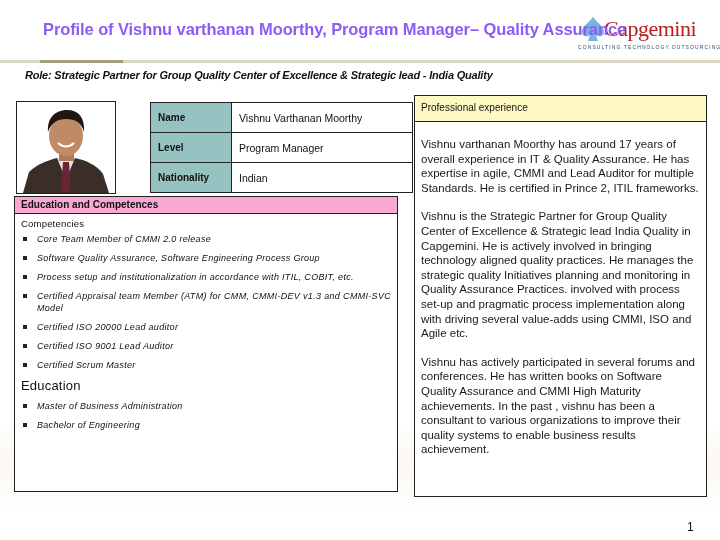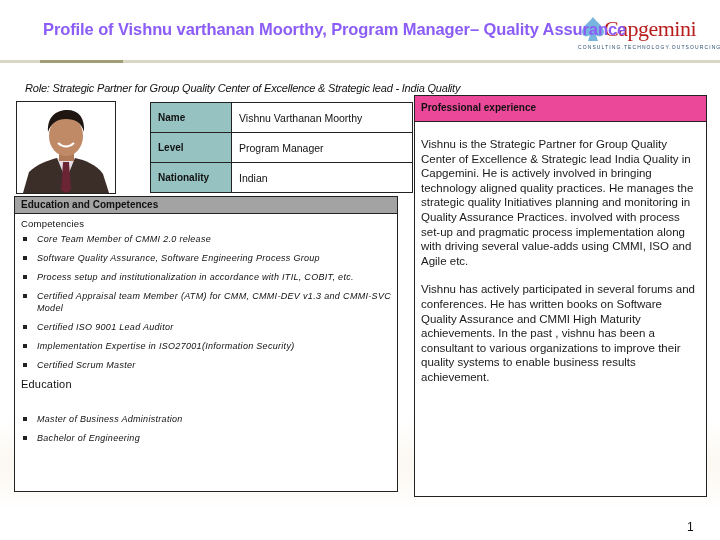--- a/index.html
+++ b/index.html
@@ -30,59 +30,59 @@
     position:absolute; left:0px; top:30px; font-size:5px; color:#2a4f70;
     letter-spacing:1.1px; white-space:nowrap;
   }
   .rule {
     position:absolute; left:0; top:60px; width:720px; height:3px; background:#d9d6c6;
   }
   .rule-accent {
     position:absolute; left:40px; top:60px; width:83px; height:3px; background:#a19e78;
   }
   .role {
-    position:absolute; left:25px; top:69px; font-size:11px; font-weight:normal;
-    font-style:italic; color:#111; white-space:nowrap; letter-spacing:-0.2px;margin-top:13px;
+    position:absolute; left:25px; top:69px; font-size:11px; font-weight:bold;
+    font-style:italic; color:#111; white-space:nowrap; letter-spacing:-0.2px;
   }
   .photo {
     position:absolute; left:16px; top:101px; width:98px; height:91px;
     border:1px solid #222; background:#fff; overflow:hidden;
   }
   .info-table {
     position:absolute; left:127px; top:102px; width:263px; height:87px;
     border-collapse:collapse; font-size:10.5px;margin-left:23px;
   }
   .info-table td { border:1px solid #222; padding:0 7px; height:29px; }
   .info-table td.k { background:#97c2c2; font-weight:bold; width:66px; font-size:10px; }
   .info-table td.v { background:#fff; }
   .edu-box {
     position:absolute; left:14px; top:196px; width:382px; height:294px;
     border:1px solid #222; background:#fff;
   }
   .edu-head {
-    background:#a3a3a3; border-bottom:1px solid #222; height:16px;
+    background:#f9a8d4; border-bottom:1px solid #222; height:16px;
     font-size:10px; font-weight:bold; padding-left:6px; line-height:16px;
   }
   .edu-sub { font-size:9.5px; margin:4px 0 0 6px; height:15px; letter-spacing:0.2px; }
   .edu-list { list-style:none; margin:0; padding:0; }
   .edu-list li {
     position:relative; font-size:9px; padding-left:22px; padding-right:6px;
     line-height:12px; margin-bottom:7px; letter-spacing:0.3px; text-align:justify;font-style:italic;
   }
   .edu-list li .bullet {
     position:absolute; left:8px; top:4px; width:4px; height:4px; background:#222;
   }
-  .edu-section2 { font-size:11px; margin:1px 0 23px 6px; letter-spacing:0.2px; }
+  .edu-section2 { font-size:13px; margin:1px 0 7px 6px; letter-spacing:0.2px; }
   .exp-box {
     position:absolute; left:414px; top:95px; width:291px; height:400px;
     border:1px solid #222; background:#fff;
   }
   .exp-head {
-    background:#ec4899; border-bottom:1px solid #222; height:25px;
-    font-size:10px; font-weight:bold; padding-left:6px; line-height:24px;
+    background:#fef9c3; border-bottom:1px solid #222; height:25px;
+    font-size:10px; font-weight:normal; padding-left:6px; line-height:24px;
   }
   .exp-para {
     font-size:11.5px; line-height:14.6px; margin:15px 6px 0 6px; color:#1a1a1a;
   }
   .exp-para + .exp-para { margin-top:14px; }
   .page-num {
     position:absolute; left:687px; top:520px; font-size:12px; color:#111;
   }
   .bg-fade {
     position:absolute; left:0; top:420px; width:720px; height:90px;
@@ -150,30 +150,32 @@
 <div class="edu-box">
   <div class="edu-head">Education and Competences</div>
   <div class="edu-sub">Competencies</div>
   <ul class="edu-list">
     <li><span class="bullet"></span><span>Core Team Member  of CMMI 2.0  release</span></li>
     <li><span class="bullet"></span><span>Software Quality Assurance, Software Engineering Process Group</span></li>
     <li><span class="bullet"></span></li>
     <li><span class="bullet"></span><span>Process setup and institutionalization in accordance with ITIL, COBIT, etc.</span></li>
     <li><span class="bullet"></span><span>Certified Appraisal team Member (ATM) for CMM, CMMI-DEV v1.3 and CMMI-SVC Model</span></li>
     <li><span class="bullet"></span></li>
+    <li><span class="bullet"></span><span>Certified  ISO 20000 Lead auditor</span></li>
     <li><span class="bullet"></span><span>Certified ISO 9001 Lead Auditor</span></li>
-    <li><span class="bullet"></span><span>Implementation Expertise in ISO27001(Information Security)</span></li>
+    <li><span class="bullet"></span></li>
     <li><span class="bullet"></span><span>Certified Scrum Master</span></li>
   </ul>
   <div class="edu-section2">Education</div>
   <ul class="edu-list">
     <li><span class="bullet"></span><span>Master of Business Administration</span></li>
     <li><span class="bullet"></span><span>Bachelor of Engineering</span></li>
   </ul>
 </div>
 
 <div class="exp-box">
   <div class="exp-head">Professional experience</div>
+  <p class="exp-para">Vishnu varthanan Moorthy has around 17 years of overall experience in IT &amp; Quality Assurance. He has expertise in agile, CMMI and Lead Auditor for multiple Standards. He is certified in Prince 2, ITIL frameworks.</p>
   <p class="exp-para">Vishnu is the Strategic Partner for Group Quality Center of Excellence &amp; Strategic lead India Quality in Capgemini. He is actively involved in bringing technology aligned quality practices. He manages the strategic quality Initiatives planning  and monitoring in Quality Assurance  Practices. involved with process set-up and pragmatic process implementation along with driving several value-adds using CMMI, ISO and Agile etc.</p>
   <p class="exp-para">Vishnu has actively participated in several forums and conferences. He has written books on Software Quality Assurance and CMMI High Maturity achievements. In the past , vishnu has been a consultant to various organizations to improve their quality systems to enable business results achievement.</p>
 </div>
 
 <div class="page-num">1</div>
 
 </body></html>

